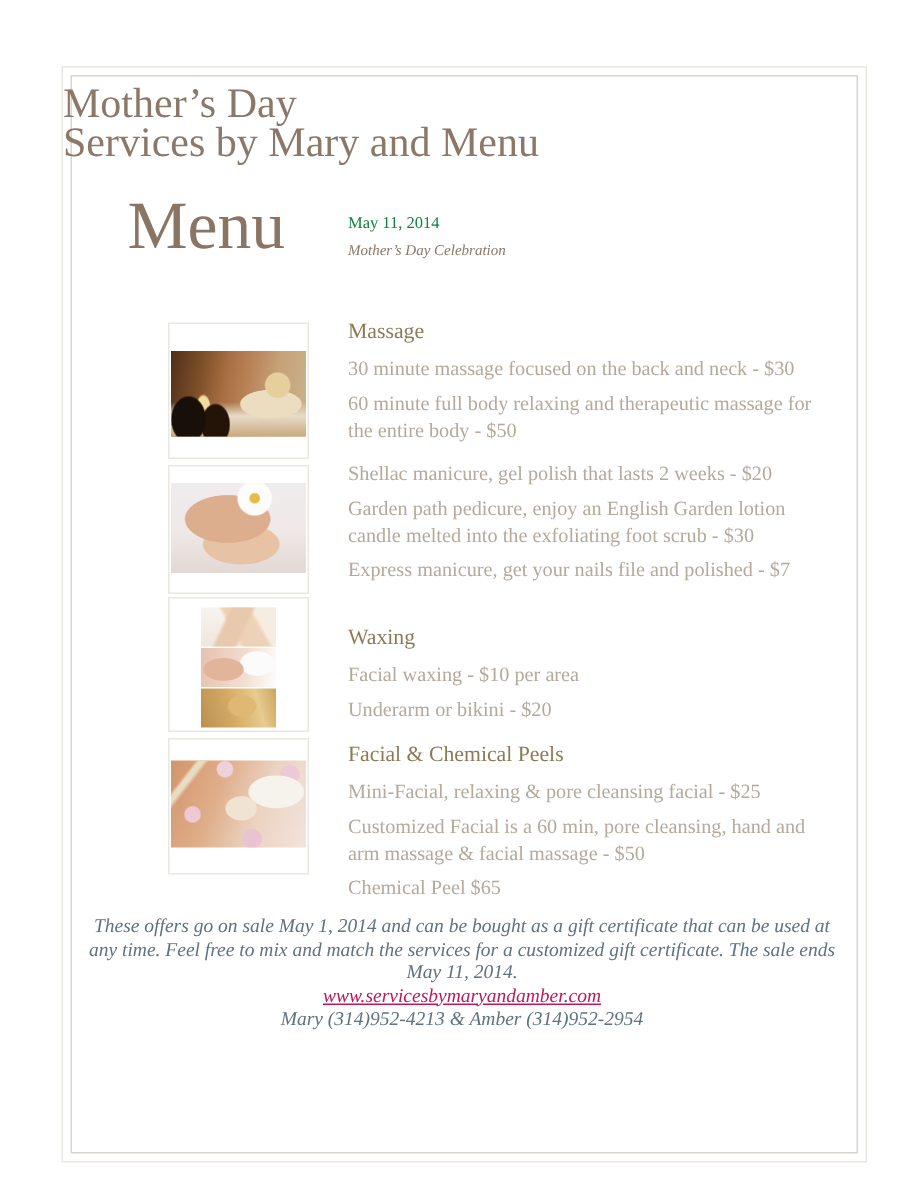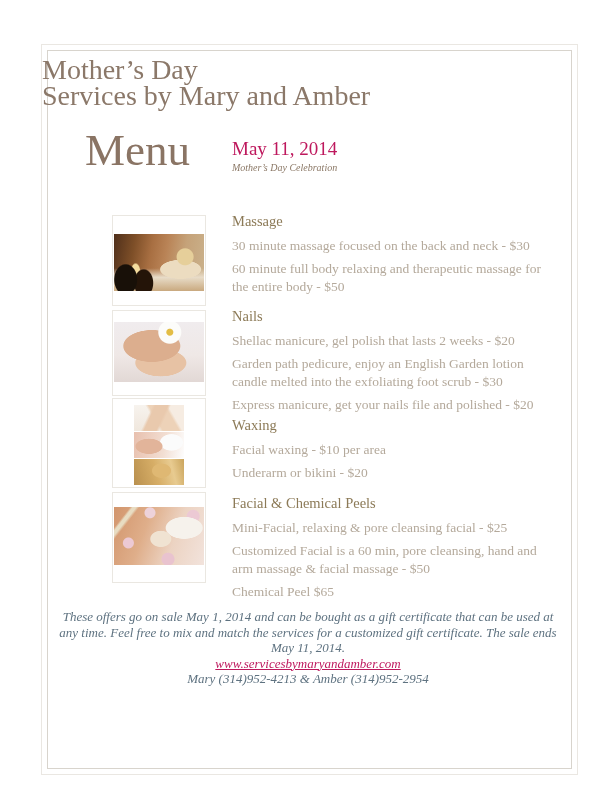--- a/index.html
+++ b/index.html
@@ -8,21 +8,21 @@
     font-family:"Liberation Serif","DejaVu Serif",serif;
   }
   
   .frame-outer{position:absolute;left:41px;top:44px;width:537px;height:731px;border:1px solid #eae7e2;box-sizing:border-box;}
   .frame-inner{position:absolute;left:5px;top:5px;right:5px;bottom:5px;border:1px solid #d8d4cd;}
 
   
   .doc-title{position:absolute;top:57px;left:42px;width:531px;text-align:left;color:#8b7869;font-size:28px;line-height:26px;}
 
   .menu-word{position:absolute;left:85px;top:124px;color:#8a7464;font-size:45px;line-height:52px;text-align:center;}
-  .menu-date{position:absolute;left:232px;top:140px;font-size:19px;line-height:18px;color:#be185d;}
+  .menu-date{position:absolute;left:232px;top:140px;font-size:11px;line-height:18px;color:#15803d;}
   .menu-sub{position:absolute;left:232px;top:159px;font-size:10px;line-height:18px;font-style:italic;color:#8b7866;}
 
   
   .img-box{position:absolute;left:112px;width:94px;background:#fff;border:1px solid #eae7e1;box-sizing:border-box;}
   #box-massage{top:215px;height:91px;}
   #box-nails{top:310px;height:86px;}
   #box-waxing{top:398px;height:90px;}
   #box-facial{top:492px;height:91px;}
 
   .photo{display:block;}
@@ -83,21 +83,21 @@
 </style>
 </head>
 <body>
 
 <div class="frame-outer">
   <div class="frame-inner"></div>
 </div>
 
 <div class="doc-title">
   <div>Mother’s Day</div>
-  <div>Services by Mary and Amber</div>
+  <div>Services by Mary and Menu</div>
 </div>
 
 <div class="menu-word">Menu</div>
 <div class="menu-date">May 11, 2014</div>
 <div class="menu-sub">Mother’s Day Celebration</div>
 
 <div class="img-box" id="box-massage">
   <span class="photo photo-massage"></span>
 </div>
 <div class="img-box" id="box-nails">
@@ -112,24 +112,23 @@
   <span class="photo photo-facial"></span>
 </div>
 
 <div class="sec" id="sec-massage">
   <h3>Massage</h3>
   <p>30 minute massage focused on the back and neck - $30</p>
   <p>60 minute full body relaxing and therapeutic massage for the entire body - $50</p>
 </div>
 
 <div class="sec" id="sec-nails">
-  <h3>Nails</h3>
   <p>Shellac manicure, gel polish that lasts 2 weeks - $20</p>
   <p>Garden path pedicure, enjoy an English Garden lotion candle melted into the exfoliating foot scrub - $30</p>
-  <p>Express manicure, get your nails file and polished - $20</p>
+  <p>Express manicure, get your nails file and polished - $7</p>
 </div>
 
 <div class="sec" id="sec-waxing">
   <h3>Waxing</h3>
   <p>Facial waxing - $10 per area</p>
   <p>Underarm or bikini - $20</p>
 </div>
 
 <div class="sec" id="sec-facial">
   <h3>Facial &amp; Chemical Peels</h3>

